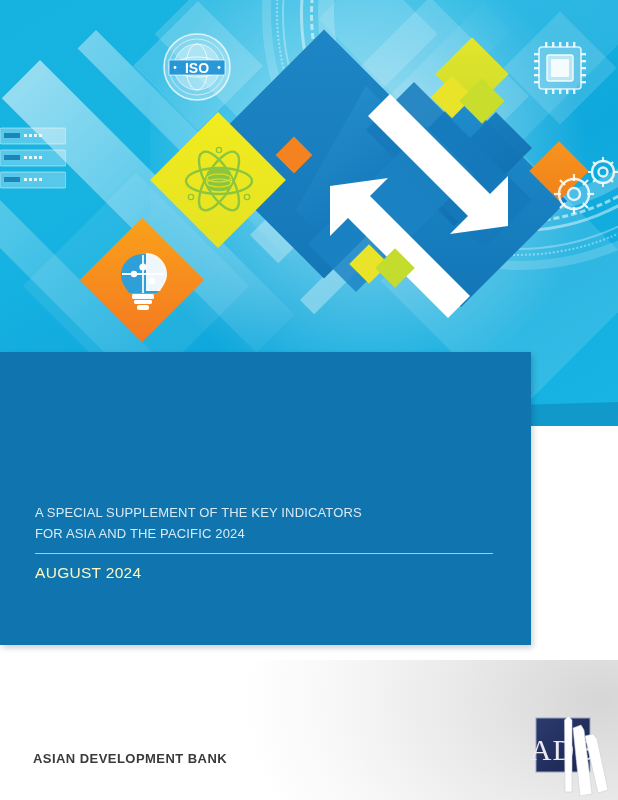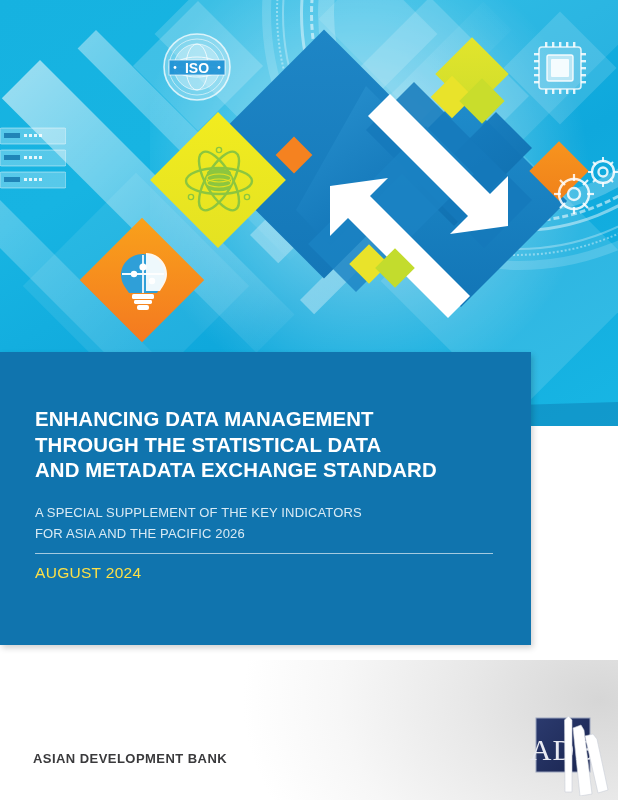--- a/index.html
+++ b/index.html
@@ -152,21 +152,21 @@
     color:#d9eaf4;
     font-size:13px; line-height:21px;
     font-weight:normal; letter-spacing:.15px;
   }
   .rule {
     position:absolute; left:35px; top:201px; width:458px; height:1px;
     background:rgba(255,255,255,.62);
   }
   .date {
     position:absolute; left:35px; top:212px;
-    color:#fde047;
+    color:#fef9c3;
     font-size:15.5px; font-weight:normal; letter-spacing:.3px;
   }
 
   
   .org-name {
     position:absolute; left:33px; top:751px;
     color:#3a3a3c;
     font-size:13px; font-weight:bold; letter-spacing:.45px;
   }
   .adb-logo { position:absolute; left:528px; top:714px; width:86px; height:82px; }
@@ -388,28 +388,23 @@
             <rect x="29" y="52" width="3" height="3"></rect>
           <rect x="34" y="52" width="3" height="3"></rect>
             <rect x="39" y="52" width="3" height="3"></rect>
         </g>
       </svg>
 
     </div>
   </div>
 
   <div class="band">
-    <div class="title">
-      <div>ENHANCING DATA MANAGEMENT</div>
-      <div>THROUGH THE STATISTICAL DATA</div>
-      <div>AND METADATA EXCHANGE STANDARD</div>
-    </div>
     <div class="subtitle">
       <div>A SPECIAL SUPPLEMENT OF THE KEY INDICATORS</div>
-      <div>FOR ASIA AND THE PACIFIC 2026</div>
+      <div>FOR ASIA AND THE PACIFIC 2024</div>
     </div>
     <div class="rule"></div>
     <div class="date">AUGUST 2024</div>
   </div>
 
   <div class="org-name">ASIAN DEVELOPMENT BANK</div>
 
   <svg class="adb-logo" viewBox="0 0 86 82">
     <defs>
       <linearGradient id="navy" x1="0" y1="0" x2="1" y2="1">

